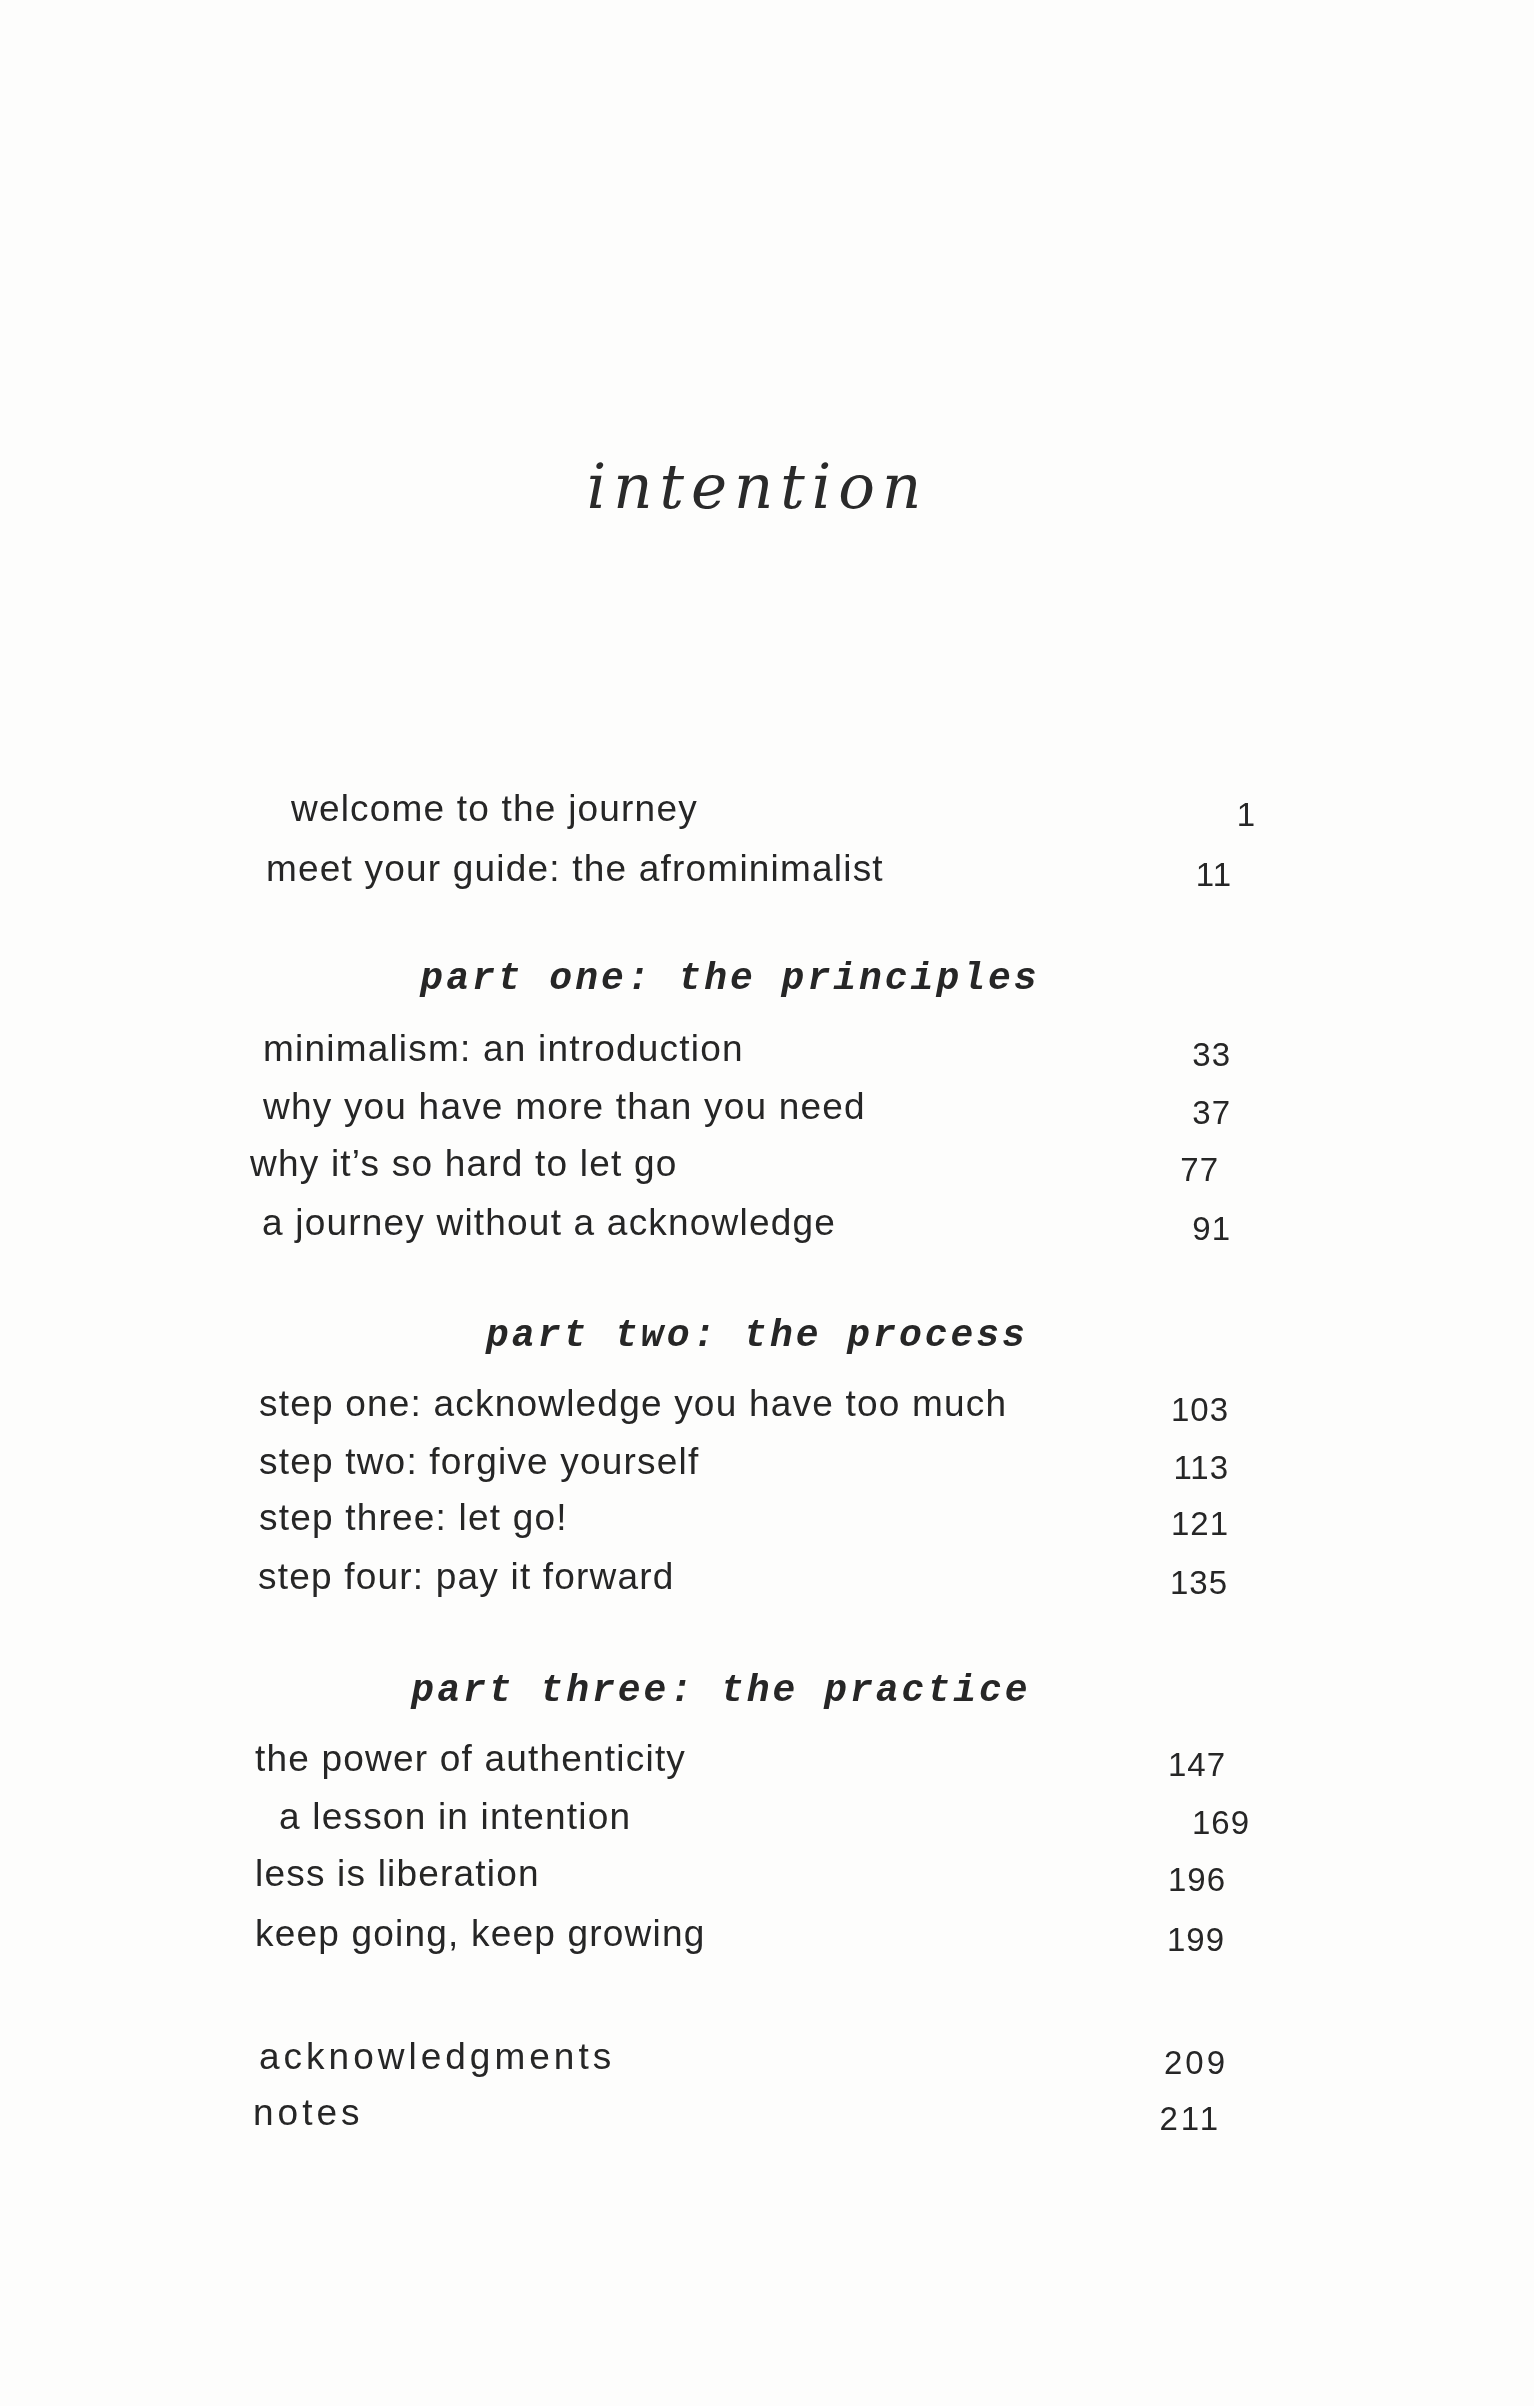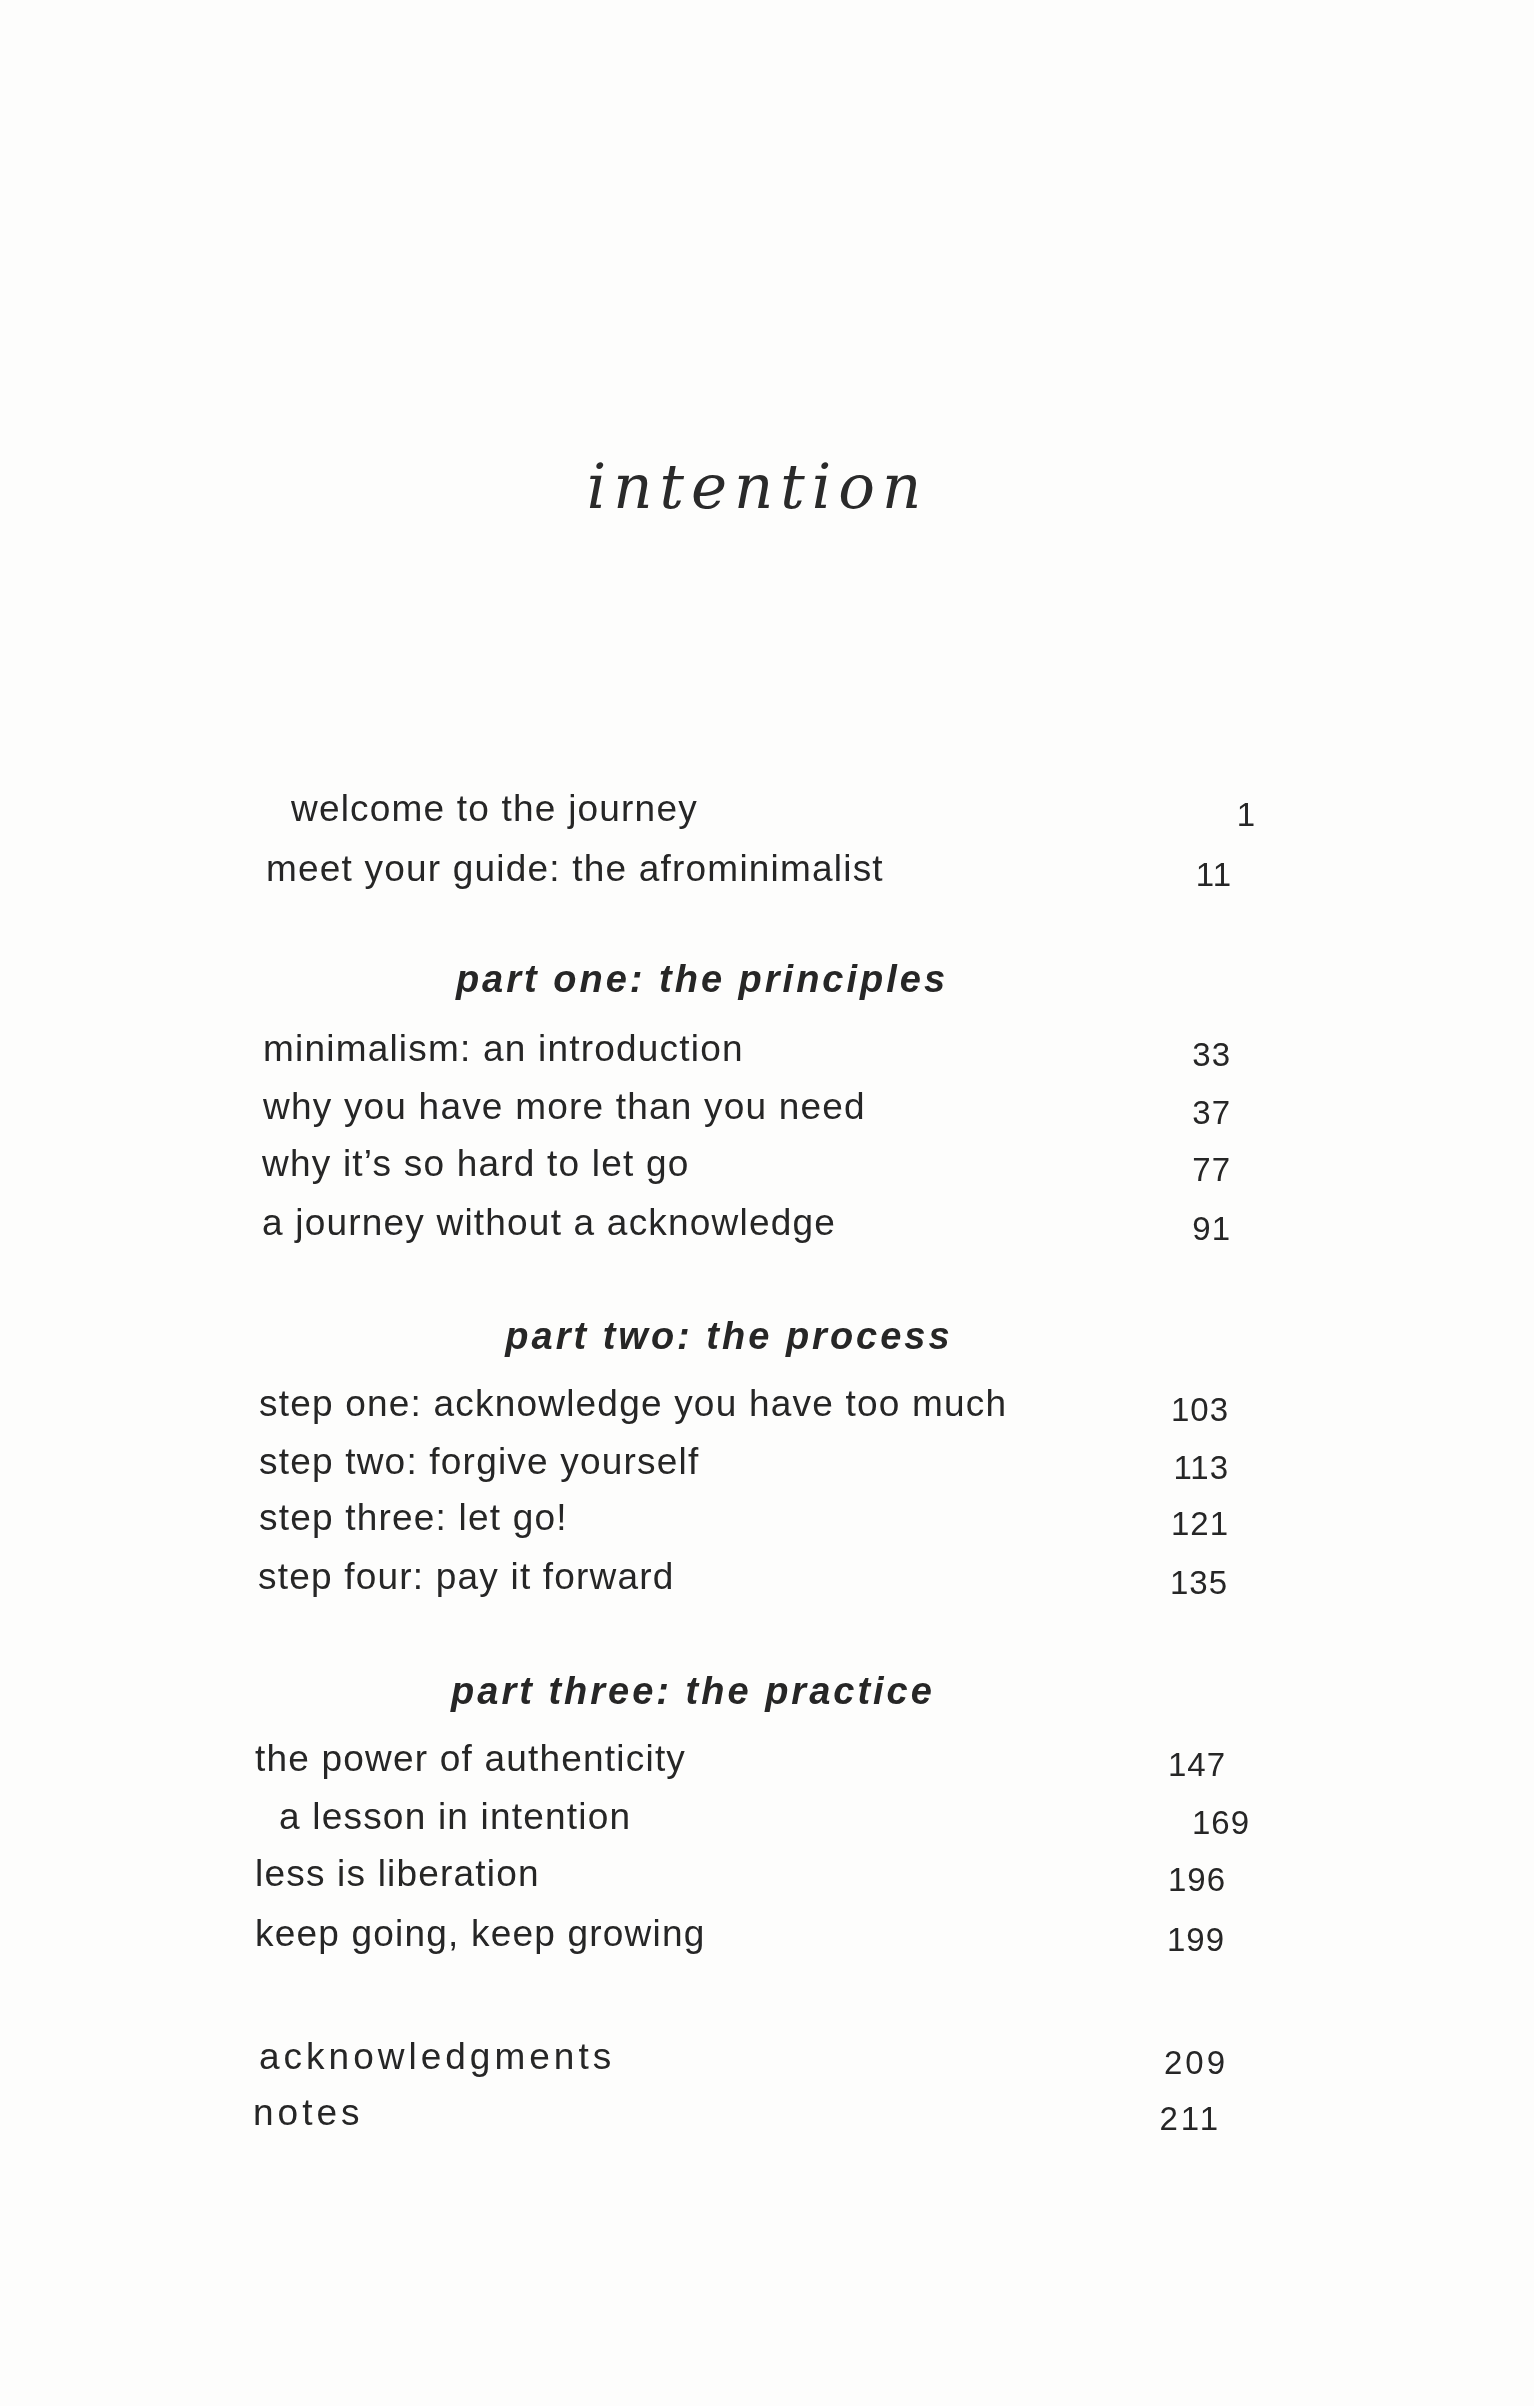--- a/index.html
+++ b/index.html
@@ -22,23 +22,23 @@
     font-family: "Liberation Sans", sans-serif; font-size: 37px;
     letter-spacing: 1.2px; color: #262626;
   }
   .num {
     position: absolute; right: 0; top: 6px; white-space: nowrap; text-align: right;
     font-family: "Liberation Sans", sans-serif; font-size: 33px;
     letter-spacing: 1px; color: #262626;
   }
   .part {
     position: absolute; white-space: nowrap; text-align: center;
-    font-family: Liberation Sans, sans-serif;
+    font-family: Liberation Mono, monospace;
     font-style: italic; font-weight: bold; font-size: 38px;
-    letter-spacing: 3px; color: #262626; line-height: 50px;
+    letter-spacing: 3px; color: #262626; line-height: 50px; margin-left: 28px;
   }
   .wide .entry { letter-spacing: 4px; }
   .wide .num { letter-spacing: 3px; }
 </style>
 </head>
 <body>
 
 <div class="page">
 
   <div class="title">intention</div>
@@ -54,21 +54,21 @@
 
   <div class="part" style="left:0; width:1404px; top:954px;">part one: the principles</div>
   <div class="row" style="left:263px; width:968px; top:1024px;">
     <span class="entry">minimalism: an introduction</span>
     <span class="num">33</span>
   </div>
   <div class="row" style="left:263px; width:968px; top:1082px;">
     <span class="entry">why you have more than you need</span>
     <span class="num">37</span>
   </div>
-  <div class="row" style="left:262px; width:969px; top:1139px;">
+  <div class="row" style="left:250px; width:969px; top:1139px;">
     <span class="entry">why it’s so hard to let go</span>
     <span class="num">77</span>
   </div>
   <div class="row" style="left:262px; width:969px; top:1198px;">
     <span class="entry">a journey without a acknowledge</span>
     <span class="num">91</span>
   </div>
 
   <div class="part" style="left:0; width:1394px; top:1311px;padding-left:32px;">part two: the process</div>
   <div class="row" style="left:259px; width:970px; top:1379px;">

